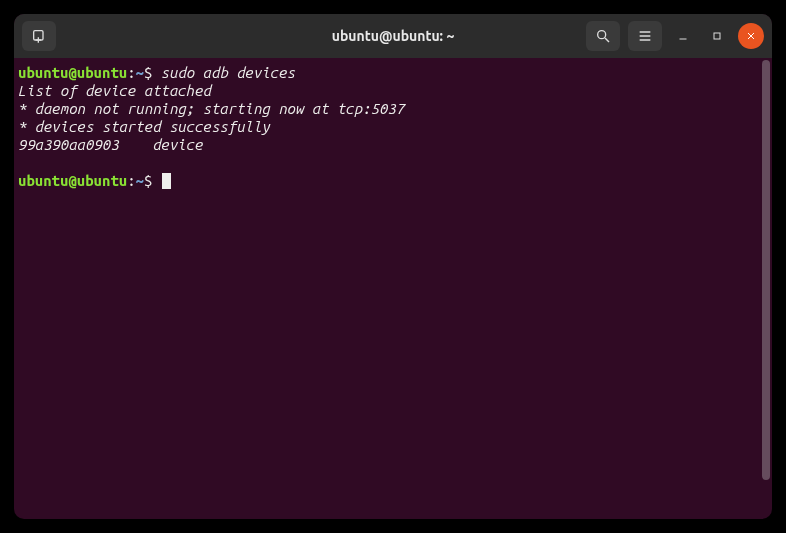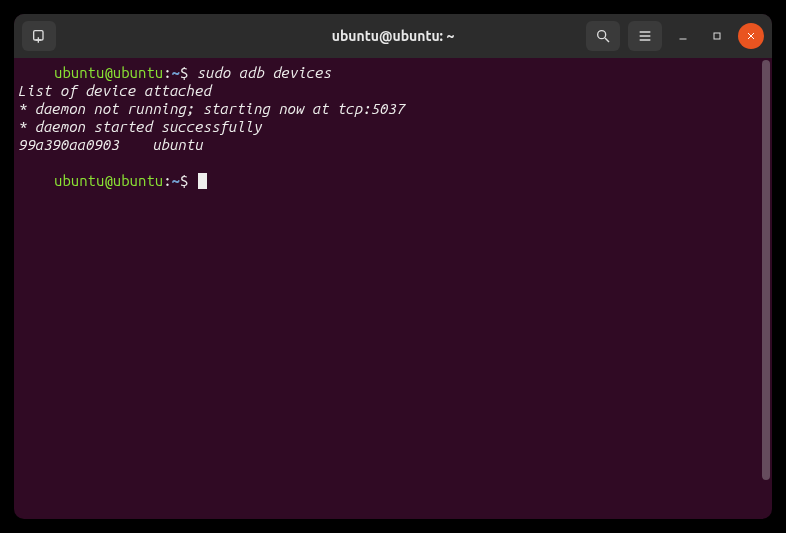--- a/index.html
+++ b/index.html
@@ -86,21 +86,21 @@
     background: transparent;
     position: relative;
   }
   .scrollbar-thumb {
     position: absolute;
     top: 2px; left: 2px; right: 2px;
     height: 420px;
     background: rgba(200,200,200,0.35);
     border-radius: 6px;
   }
-  .prompt-user { color: #8ae234; font-weight: normal; margin-left: 36px; }
+  .prompt-user { color: #8ae234; font-weight: bold; }
   .prompt-colon { color: #eeeeec; }
   .prompt-path { color: #729fcf; font-weight: bold; }
   .cmd, .out { color: #eeeeec; font-style: italic; }
   .cursor {
     display: inline-block;
     width: 9px;
     height: 16px;
     background: #eeeeec;
     vertical-align: text-bottom;
     margin-left: 1px;
@@ -156,22 +156,22 @@
           <line x1="18" y1="6" x2="6" y2="18"></line>
         </svg>
       </div>
     </div>
   </div>
 
   <div class="terminal-wrap">
     <div class="terminal"><span class="prompt-user">ubuntu@ubuntu</span><span class="prompt-colon">:</span><span class="prompt-path">~</span><span class="prompt-colon">$</span> <span class="cmd">sudo adb devices</span>
 <span class="out">List of device attached</span>
 <span class="out">* daemon not running; starting now at tcp:5037</span>
-<span class="out">* daemon started successfully</span>
-<span class="out">99a390aa0903    ubuntu</span>
+<span class="out">* devices started successfully</span>
+<span class="out">99a390aa0903    device</span>
 
 <span class="prompt-user">ubuntu@ubuntu</span><span class="prompt-colon">:</span><span class="prompt-path">~</span><span class="prompt-colon">$</span> <span class="cmd"></span><span class="cursor"></span></div>
 
     <div class="scrollbar">
       <div class="scrollbar-thumb"></div>
     </div>
   </div>
 
 </div>
 

